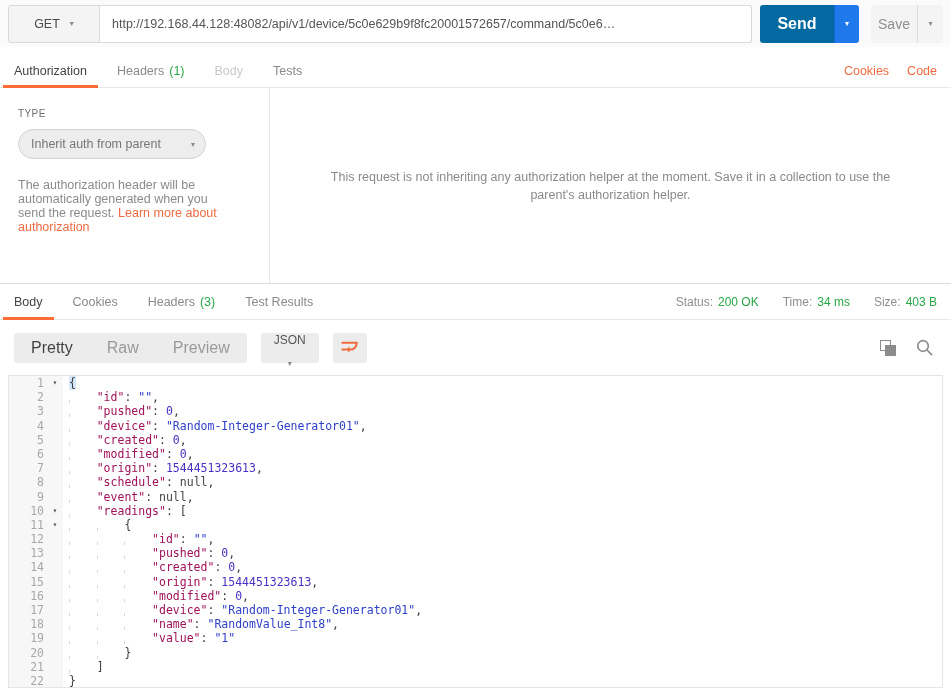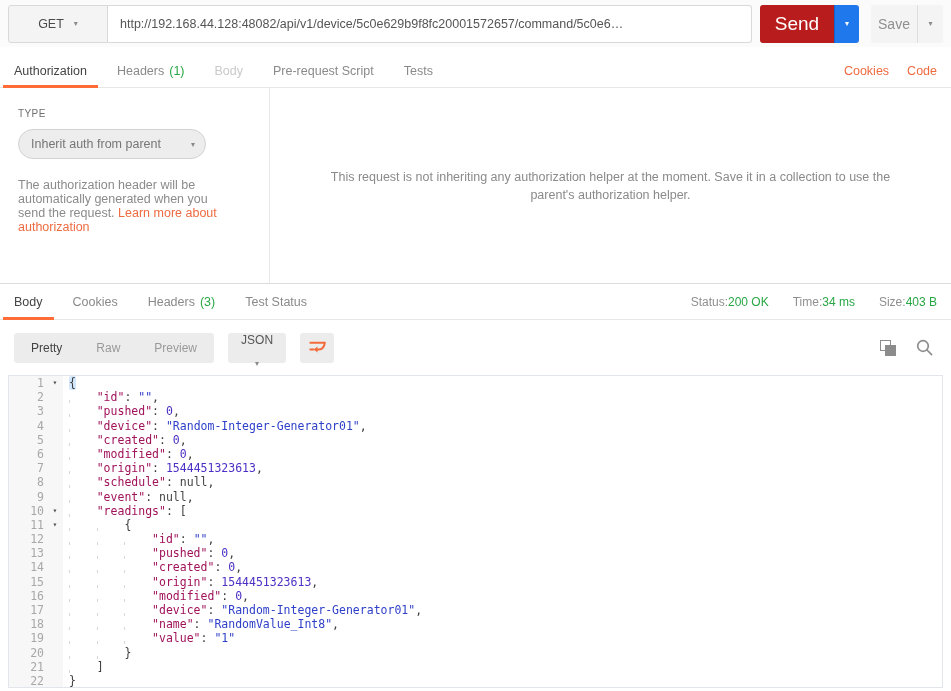--- a/index.html
+++ b/index.html
@@ -1,31 +1,31 @@
 <!DOCTYPE html>
 <html><head>
 <meta charset="utf-8">
 <style>
   * { box-sizing: border-box; margin: 0; padding: 0; }
   html,body { width: 951px; height: 691px; overflow: hidden; }
   body { font-family: "Liberation Sans", sans-serif; background: #fff; color: #333; }
 
   
   .topbar { display: flex; align-items: center; height: 47px; padding: 0 8px; background: #fbfbfb; }
-  .method-select { width: 100px; height: 38px; background: #f4f4f4; border: 1px solid #d9d9d9;
+  .method-select { width: 92px; height: 38px; background: #f4f4f4; border: 1px solid #d9d9d9;
     border-radius: 3px 0 0 3px; display: flex; align-items: center; justify-content: center;
     gap: 10px; font-size: 12.5px; color: #4a4a4a; cursor: pointer; }
   .caret { color: #8a8a8a; font-size: 8px; }
   .url-input { flex: 1; height: 38px; border: 1px solid #d9d9d9; border-left: none; background: #fff;
     padding: 0 12px; font-size: 12.5px; color: #555; border-radius: 0 3px 3px 0; outline: none;
     font-family: "Liberation Sans", sans-serif; }
   .params-btn { width: 84px; height: 38px; background: transparent; border: none; font-size: 12.5px;
     color: #6e6e6e; cursor: pointer; font-family: "Liberation Sans", sans-serif; }
   .send-split { display: flex; margin-left: 8px; height: 38px; border-radius: 3px; overflow: hidden; }
-  .send-main { width: 74px; background: #b91c1c; color: #fff; font-weight: normal; font-size: 19px;
+  .send-main { width: 74px; background: #0369a1; color: #fff; font-weight: bold; font-size: 16px;
     border: none; cursor: pointer; font-family: "Liberation Sans", sans-serif; }
   .send-caret { width: 25px; background: #2079ec; border: none; border-left: 1px solid #1263cc;
     color: #fff; font-size: 8px; cursor: pointer; }
   .save-split { display: flex; margin-left: 12px; height: 38px; border-radius: 3px; overflow: hidden;
     background: #f4f4f4; }
   .save-main { width: 46px; background: transparent; border: none; font-size: 14px; color: #8f8f8f;
     cursor: pointer; font-family: "Liberation Sans", sans-serif; }
   .save-caret { width: 26px; background: transparent; border: none; border-left: 1px solid #ddd;
     color: #8a8a8a; font-size: 8px; cursor: pointer; }
 
@@ -50,28 +50,28 @@
   .type-select { width: 188px; height: 30px; background: #ededed; border: 1px solid #d2d2d2;
     border-radius: 15px; display: flex; align-items: center; justify-content: space-between;
     padding: 0 10px 0 12px; font-size: 12.5px; color: #767676; cursor: pointer; }
   .auth-help { margin-top: 19px; font-size: 12.5px; line-height: 14px; color: #8b8b8b; width: 218px; }
   .auth-help .link-inline { color: #ee6b41; cursor: pointer; }
   .auth-right { flex: 1; display: flex; align-items: center; justify-content: center; padding: 0 45px; }
   .auth-msg { text-align: center; color: #8a8a8a; font-size: 12.5px; line-height: 18px; max-width: 620px; }
 
   
   .metrics { margin-left: auto; display: flex; gap: 24px; font-size: 12px; align-items: center; }
-  .metric { display: flex; }
+  .metric { display: flex; gap: 5px; }
   .metric-label { color: #8f8f8f; }
   .metric-value { color: #29a746; }
 
   
   .resp-toolbar { display: flex; align-items: center; height: 55px; padding: 0 14px; }
   .seg-group { display: flex; background: #ececec; border-radius: 3px; height: 30px; align-items: center; }
-  .seg { padding: 0 17px; font-size: 12px; color: #9a9a9a; line-height: 30px; cursor: pointer; }
+  .seg { padding: 0 17px; font-size: 16px; color: #9a9a9a; line-height: 30px; cursor: pointer; }
   .seg.active { color: #444; }
   .json-btn { margin-left: 14px; height: 30px; background: #ececec; border-radius: 3px; border: none;
     display: flex; align-items: center; gap: 12px; padding: 0 13px; font-size: 12px; color: #555;
     cursor: pointer; font-family: "Liberation Sans", sans-serif; flex-direction: column; }
   .wrap-btn { margin-left: 14px; width: 34px; height: 30px; background: #ececec; border-radius: 3px;
     border: none; display: flex; align-items: center; justify-content: center; cursor: pointer; }
   .toolbar-right { margin-left: auto; display: flex; gap: 20px; align-items: center; padding-right: 4px; }
   .copy-icon { position: relative; width: 16px; height: 16px; cursor: pointer; display: inline-block; }
   .copy-back { position: absolute; left: 0; top: 0; width: 11px; height: 11px; border: 1.5px solid #8c8c8c; }
   .copy-front { position: absolute; right: 0; bottom: 0; width: 11px; height: 11px; background: #8c8c8c; }
@@ -122,23 +122,20 @@
     <span>Authorization</span>
   </div>
   <div class="tab">
     <span>Headers</span>
     <span class="tab-count">(1)</span>
   </div>
   <div class="tab muted">
     <span>Body</span>
   </div>
   <div class="tab">
-    <span>Pre-request Script</span>
-  </div>
-  <div class="tab">
     <span>Tests</span>
   </div>
   <div class="tabs-right">
     <span class="link-orange">Cookies</span>
     <span class="link-orange">Code</span>
   </div>
 </div>
 
 <div class="auth-panel">
   <div class="auth-left">
@@ -161,21 +158,21 @@
     <span>Body</span>
   </div>
   <div class="tab">
     <span>Cookies</span>
   </div>
   <div class="tab">
     <span>Headers</span>
     <span class="tab-count">(3)</span>
   </div>
   <div class="tab">
-    <span>Test Status</span>
+    <span>Test Results</span>
   </div>
   <div class="metrics">
     <div class="metric">
       <span class="metric-label">Status:</span>
       <span class="metric-value">200 OK</span>
     </div>
     <div class="metric">
       <span class="metric-label">Time:</span>
       <span class="metric-value">34 ms</span>
     </div>

